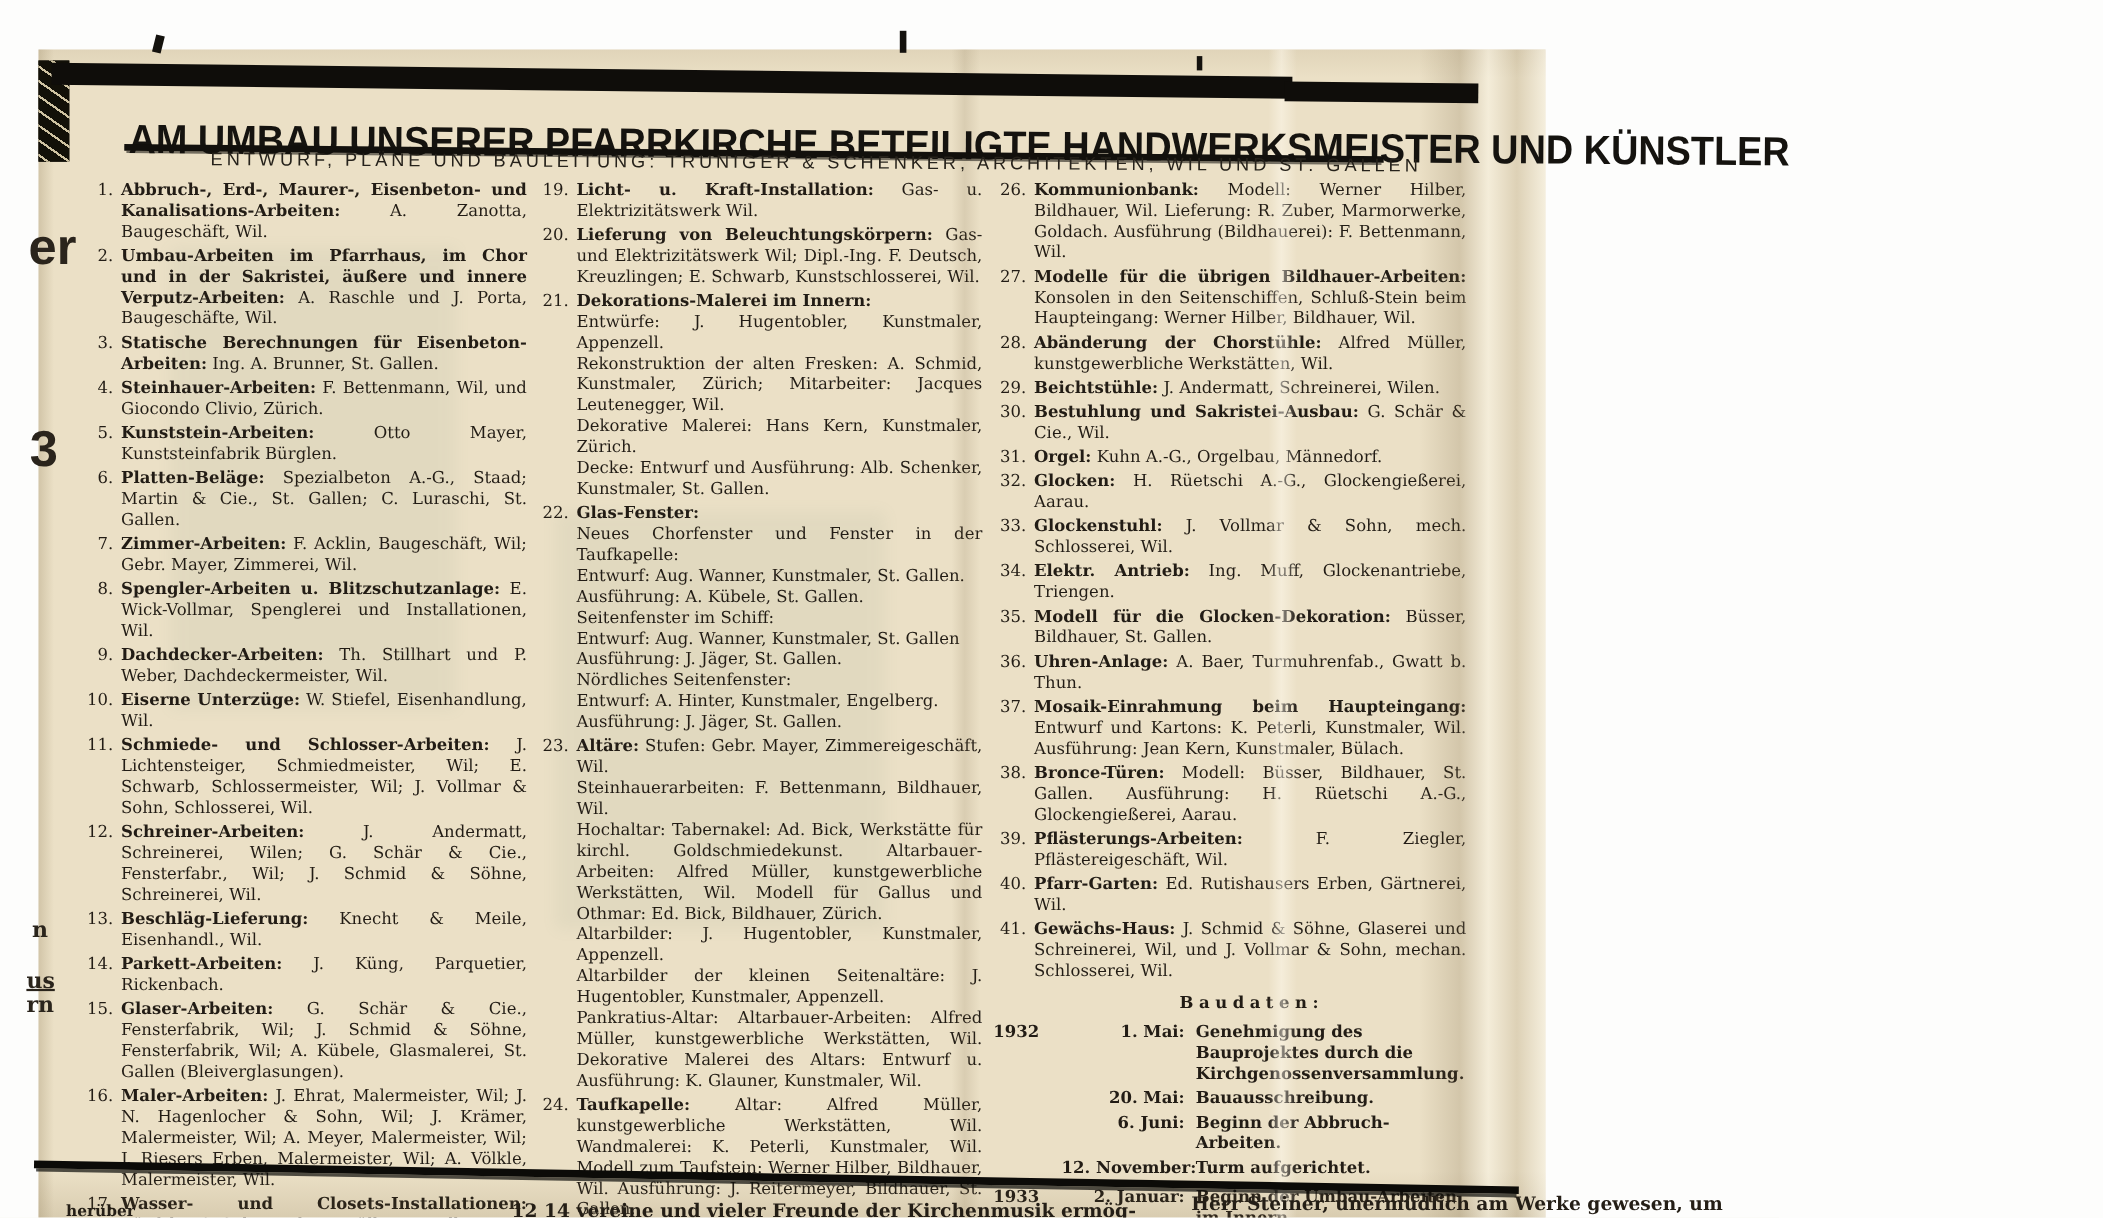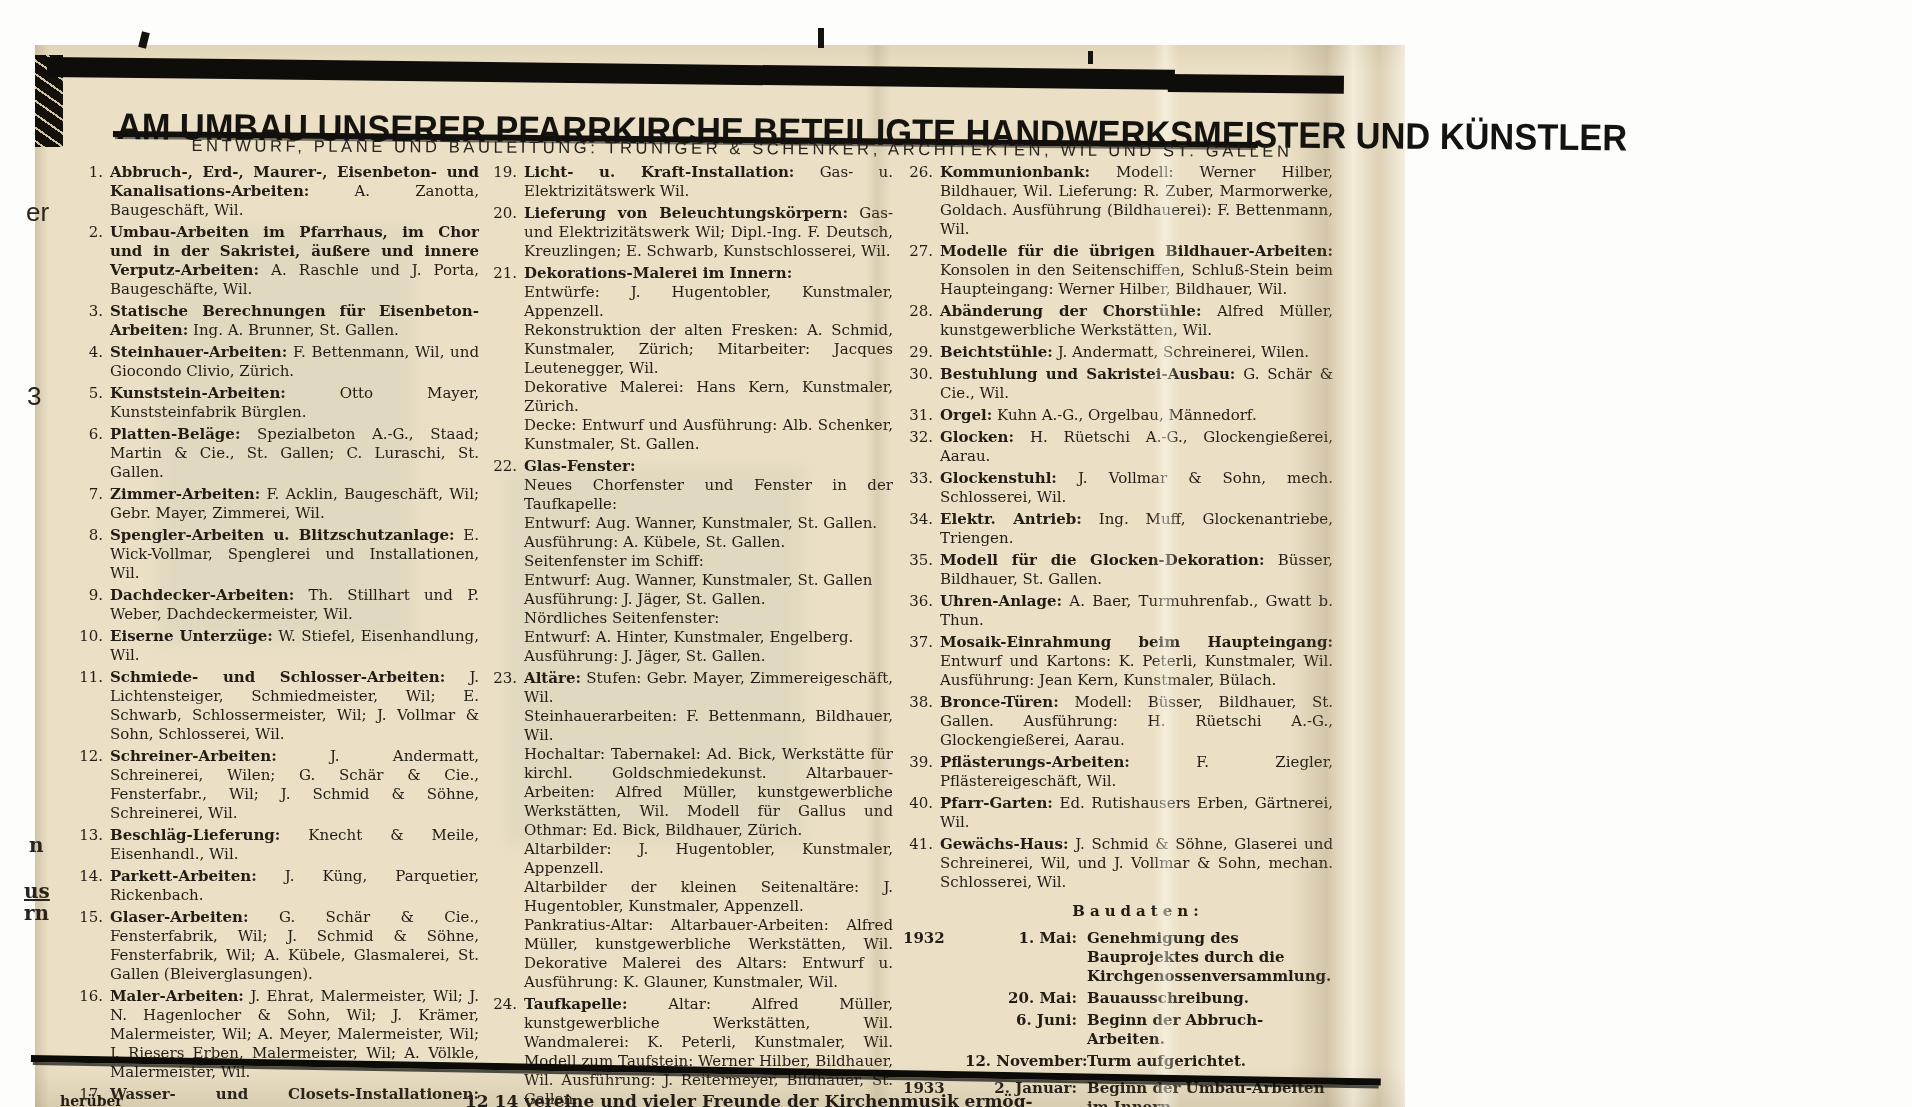--- a/index.html
+++ b/index.html
@@ -55,21 +55,21 @@
   .bd-year{font-weight:bold;}
   .bd-date{font-weight:bold;text-align:right;white-space:nowrap;}
   .bd-text{font-weight:bold;text-align:left;}
 
   
   .bottom-rule{position:absolute;left:-4px;top:1010px;width:1350px;height:7px;background:#0c0b08;
        z-index:4;transform:rotate(1deg);transform-origin:left top;
        box-shadow:0 5px 0 -2px rgba(12,11,8,.7);}
   .frag{position:absolute;z-index:4;color:#241e16;}
   .frag-bottom{font-size:17px;font-weight:bold;white-space:nowrap;}
-  .margin-frag-big{font-family:"Liberation Sans",sans-serif;font-weight:400;font-size:26px;color:#2a241c;}
+  .margin-frag-big{font-family:"Liberation Sans",sans-serif;font-weight:700;font-size:46px;color:#2a241c;}
   .margin-frag{font-size:20px;font-weight:bold;color:#2a241c;}
 </style>
 </head>
 <body>
 
 <div class="canvas">
   <div class="edge-strip"></div>
 
   <div class="paper">
 
@@ -340,20 +340,21 @@
               <span class="bd-text">Beginn der Umbau-Arbeiten im Innern</span>
             </div>
 
 </div>
       </section>
     </div>
 
     <div class="bottom-rule"></div>
     <div class="frag frag-bottom" style="left:25px;top:1048px;font-size:14px;">herüber</div>
     <div class="frag frag-bottom" style="left:430px;top:1046px;">12  14   vereine und vieler Freunde der Kirchenmusik ermög-</div>
+    <div class="frag frag-bottom" style="left:1048px;top:1040px;">Herr Steiner, unermüdlich am Werke gewesen, um</div>
 
     <div class="frag margin-frag-big" style="left:-9px;top:152px;">er</div>
     <div class="frag margin-frag-big" style="left:-8px;top:336px;">3</div>
     <div class="frag margin-frag" style="left:-6px;top:788px;">n</div>
     <div class="frag margin-frag" style="left:-11px;top:834px;text-decoration:underline;">us</div>
     <div class="frag margin-frag" style="left:-11px;top:856px;">rn</div>
   </div>
 </div>
 
 </body></html>

